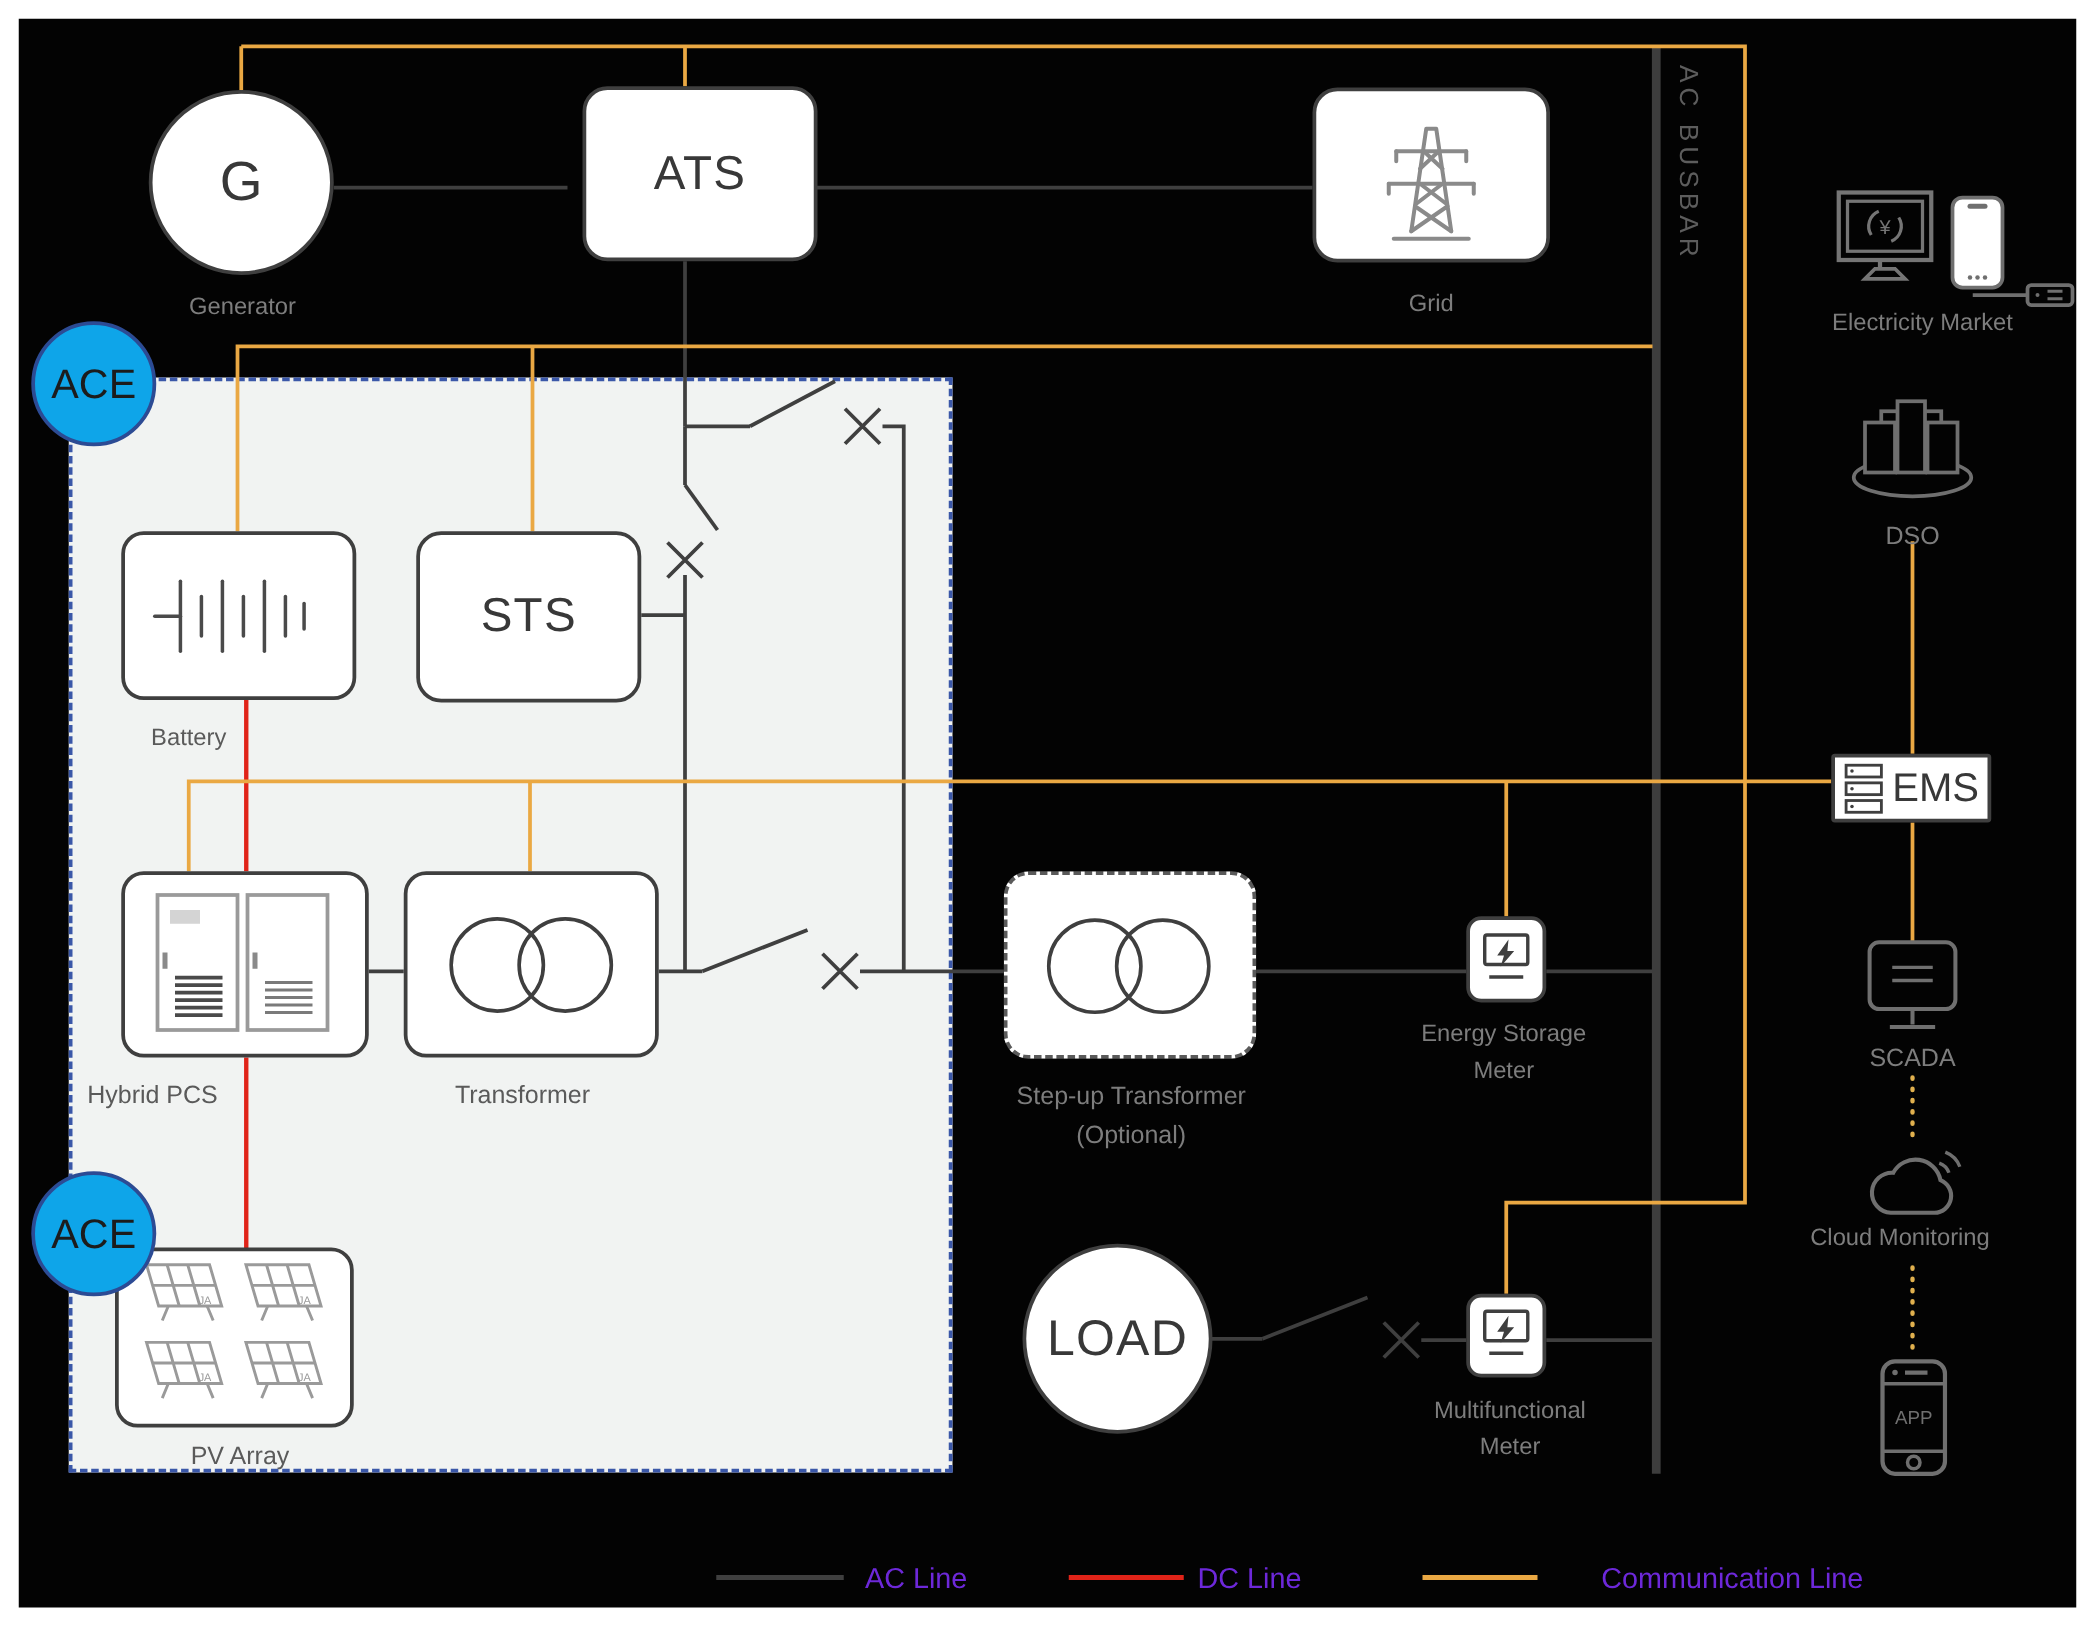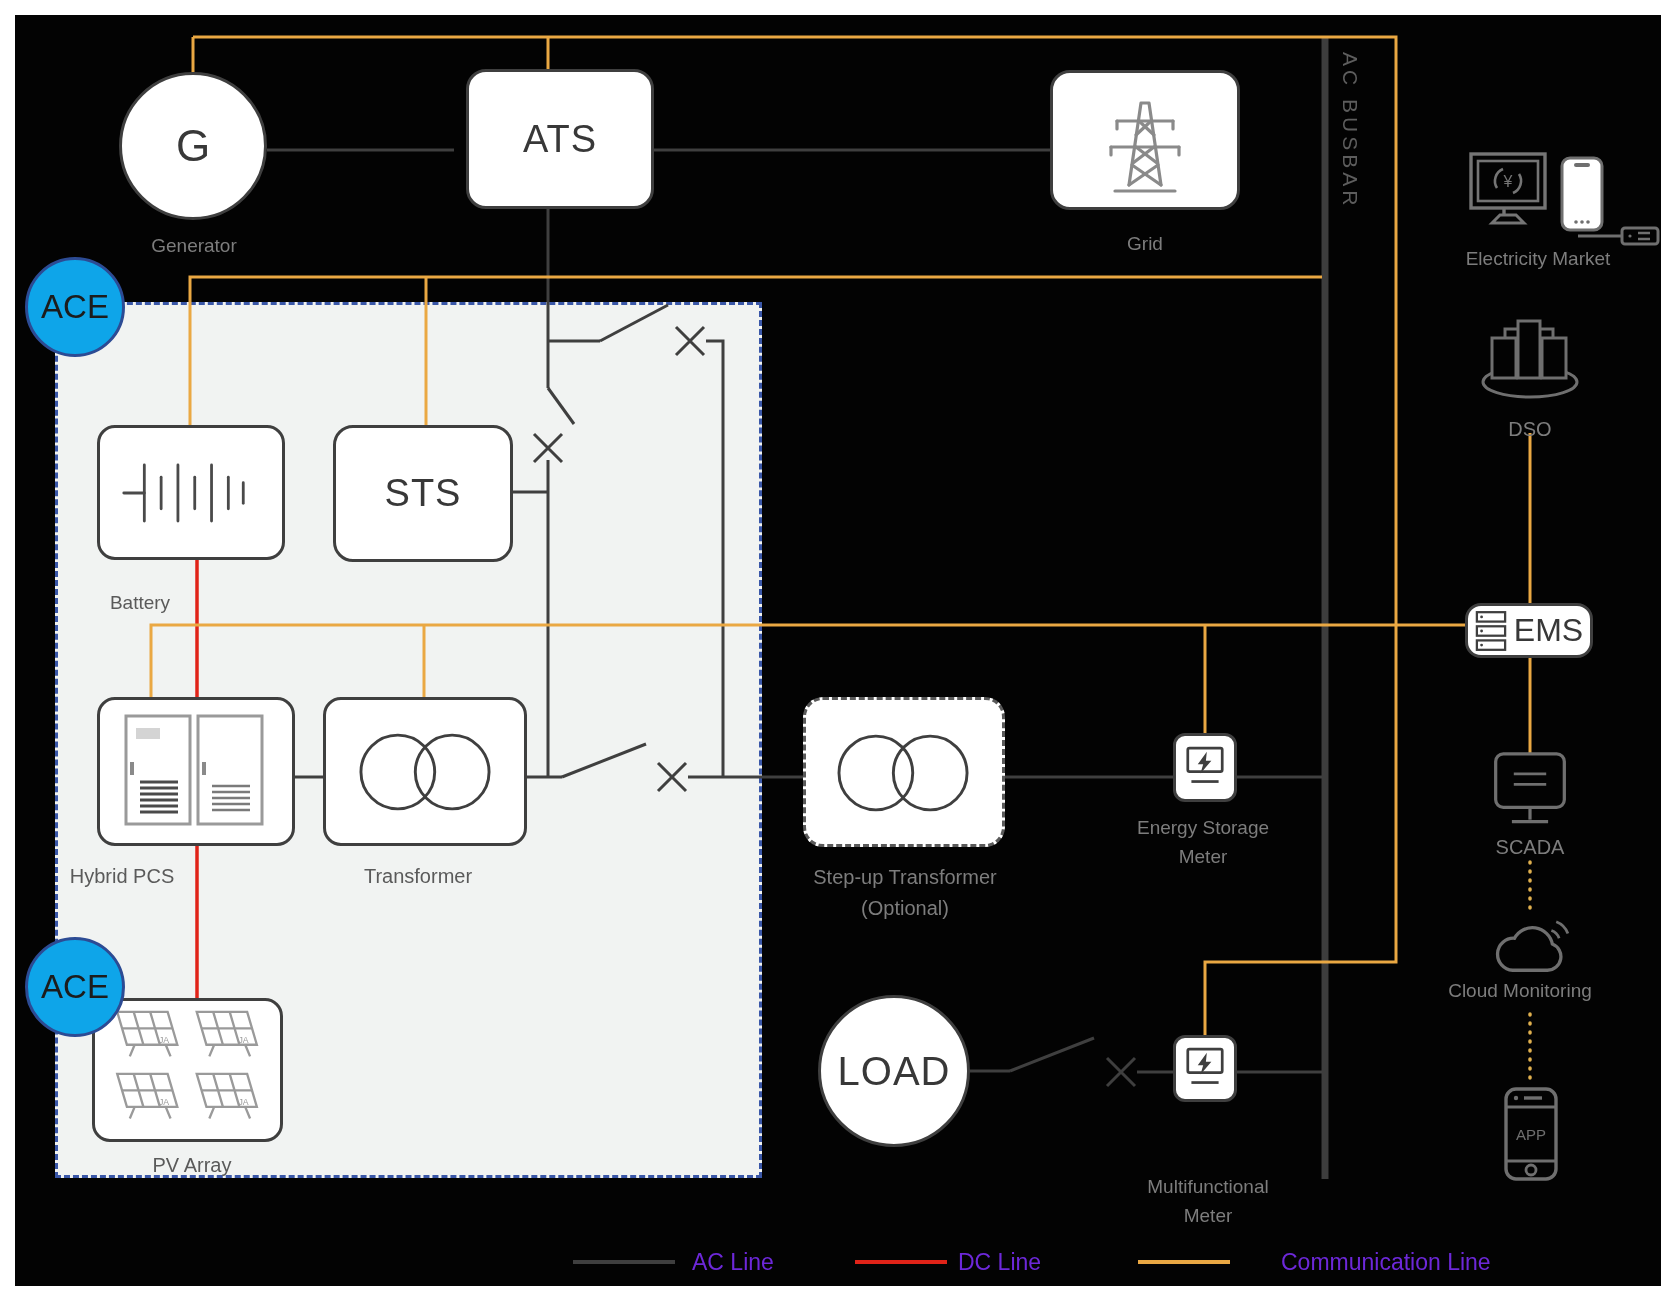--- a/index.html
+++ b/index.html
@@ -127,21 +127,21 @@
         <path d="M30 15 V75"></path>
           <path d="M48 28 V62"></path>
         <path d="M66 15 V75"></path>
           <path d="M84 28 V62"></path>
         <path d="M102 15 V75"></path>
           <path d="M120 28 V62"></path>
         <path d="M136 34 V56"></path>
       </g>
     </svg>
   </div>
-  <div class="lbl lbl-in" style="left:80px;top:577px;width:120px;margin-top:12px;">Battery</div>
+  <div class="lbl lbl-in" style="left:91px;top:577px;width:120px;">Battery</div>
 
   <div class="node rounded" style="left:333px;top:425px;width:180px;height:137px;">
     <span class="big-text">STS</span>
   </div>
 
   <div class="node" style="left:97px;top:697px;width:198px;height:149px;border-radius:18px;">
     <svg class="icon" width="160" height="124" viewBox="0 0 160 124">
       <rect x="10" y="6" width="64" height="108" fill="#ffffff" stroke="#9a9a9a" stroke-width="3"></rect>
       <rect x="82" y="6" width="64" height="108" fill="#ffffff" stroke="#9a9a9a" stroke-width="3"></rect>
       <rect x="20" y="18" width="24" height="11" fill="#d4d4d4"></rect>
@@ -208,26 +208,26 @@
     <span style="font-size:40px;color:#383838;letter-spacing:1px;">LOAD</span>
   </div>
 
   <div class="node" style="left:1173px;top:1035px;width:64px;height:67px;border-radius:12px;">
     <svg class="icon" width="64" height="67" viewBox="0 0 64 69">
       <rect x="13" y="13" width="38" height="26" rx="2" stroke="#3f3f3f" stroke-width="3" fill="none"></rect>
       <path d="M34 17 L24 31 h6 l-3 10 12 -14 h-6 z" fill="#3f3f3f"></path>
       <path d="M17 50 H47" stroke="#3f3f3f" stroke-width="3"></path>
     </svg>
   </div>
-  <div class="lbl two-line" style="left:1108px;top:1172px;width:200px;line-height:29px;">
+  <div class="lbl two-line" style="left:1108px;top:1114px;width:200px;line-height:29px;">
     <span>Multifunctional</span>
     <span>Meter</span>
   </div>
 
-  <div class="node" style="left:1465px;top:603px;width:128px;height:55px;border-radius:16px;gap:7px;">
+  <div class="node" style="left:1465px;top:603px;width:128px;height:55px;border-radius:3px;gap:7px;">
     <svg class="icon" width="32" height="42" viewBox="0 0 34 44">
       <g stroke="#3f3f3f" stroke-width="2.4" fill="none">
         <rect x="2" y="2" width="30" height="10"></rect>
         <rect x="2" y="17" width="30" height="10"></rect>
         <rect x="2" y="32" width="30" height="10"></rect>
       </g>
       <circle cx="7" cy="7" r="1.5" fill="#3f3f3f"></circle>
       <circle cx="7" cy="22" r="1.5" fill="#3f3f3f"></circle>
       <circle cx="7" cy="37" r="1.5" fill="#3f3f3f"></circle>
     </svg>

